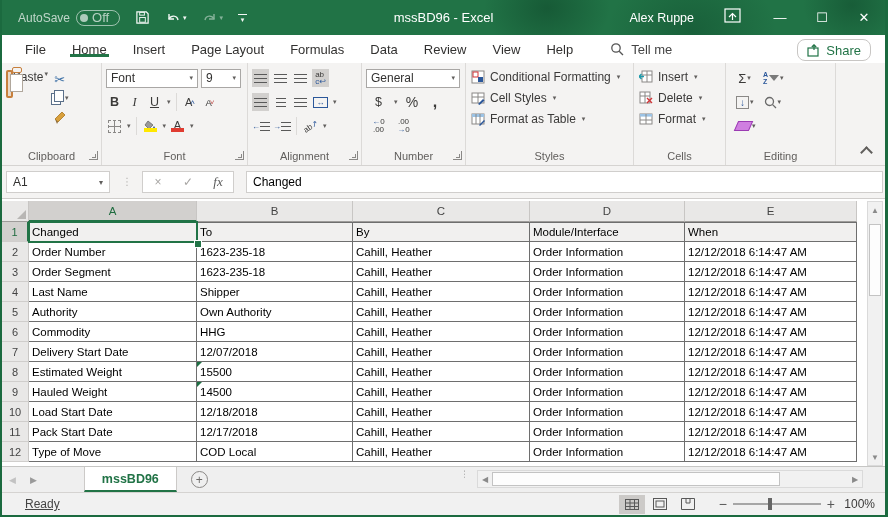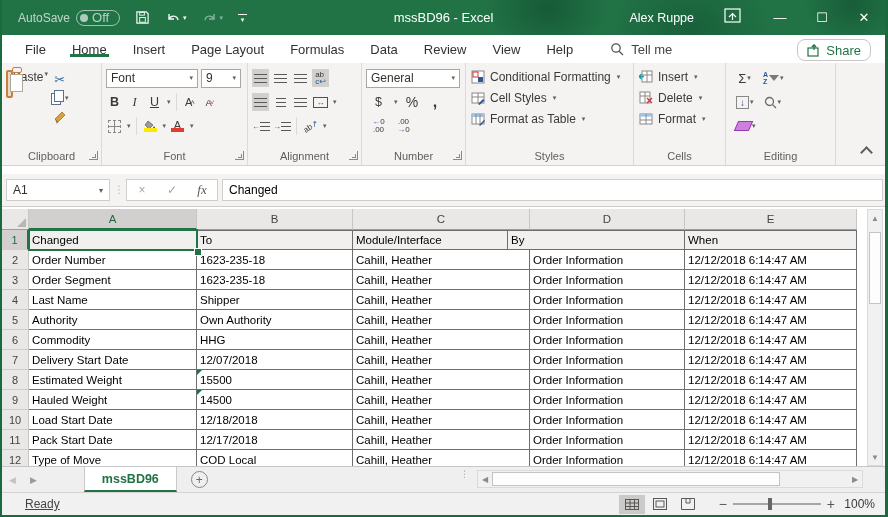--- a/index.html
+++ b/index.html
@@ -73,21 +73,21 @@
   
   .srow{display:flex;align-items:center;gap:5px;height:21px;font-size:12px;color:#3b3a39;padding:0 2px;white-space:nowrap;}
   .gic{flex:0 0 auto;}
   
   .fillic{width:13px;height:13px;border:1px solid #8a8886;display:flex;align-items:center;justify-content:center;color:#2b579a;font-size:10px;box-sizing:border-box;}
   .eraser{width:13px;height:8px;background:#cf7fe0;border:1px solid #9b3bb3;transform:skewX(-24deg);}
   .azic{display:flex;flex-direction:column;font-size:7px;line-height:7px;color:#2b579a;font-weight:bold;}
   .funnel{width:0;height:0;border-left:5px solid transparent;border-right:5px solid transparent;border-top:6px solid #7a7a7a;margin-left:1px;}
   .chevup{position:absolute;right:14px;bottom:8px;width:7px;height:7px;border-top:2px solid #605e5c;border-left:2px solid #605e5c;transform:rotate(45deg);}
   
-  .fbar{height:33px;flex:0 0 33px;background:#f4f3f2;display:flex;align-items:center;padding:0 2px 0 4px;gap:4px;border-bottom:1px solid #cfcdcb;box-sizing:border-box;margin-top:8px;}
+  .fbar{height:33px;flex:0 0 33px;background:#f4f3f2;display:flex;align-items:center;padding:0 2px 0 4px;gap:12px;border-bottom:1px solid #cfcdcb;box-sizing:border-box;}
   .namebox{width:104px;height:22px;background:#fff;border:1px solid #d0cecc;display:flex;align-items:center;font-size:12px;color:#323130;padding:0 6px;box-sizing:border-box;}
   .namebox .dd{margin-left:auto;font-size:8px;color:#605e5c;}
   .dots3{color:#b5b3b1;font-size:10px;letter-spacing:0;line-height:4px;width:8px;text-align:center;}
   .fbtns{height:22px;background:#fff;border:1px solid #d0cecc;display:flex;align-items:center;gap:0;box-sizing:border-box;}
   .fbtn{width:30px;text-align:center;font-size:12px;color:#a8a6a4;}
   .fxbtn{color:#5a5a5a;font-style:italic;font-family:"Liberation Serif",serif;font-size:13px;}
   .finput{flex:1;height:22px;background:#fff;border:1px solid #d0cecc;display:flex;align-items:center;font-size:12px;color:#000;padding:0 6px;box-sizing:border-box;}
   
   .gridwrap{flex:1;position:relative;background:#fff;overflow:hidden;padding-top:2px;}
   .ghead{display:flex;height:21px;}
@@ -515,22 +515,22 @@
           <span class="ch cw2">C</span>
           <span class="ch cw3">D</span>
           <span class="ch cw4">E</span>
         </span>
     </div>
     <div id="rows">
         <div class="grow">
           <span class="gut selg">1</span>
           <span class="c cw0 hrow">Changed</span>
           <span class="c cw1 hrow">To</span>
+          <span class="c cw2 hrow">By</span>
           <span class="c cw3 hrow">Module/Interface</span>
-          <span class="c cw2 hrow">By</span>
           <span class="c cw4 hrow">When</span>
         </div>
         <div class="grow">
           <span class="gut">2</span>
           <span class="c cw0">Order Number</span>
           <span class="c cw1">1623-235-18</span>
           <span class="c cw2">Cahill, Heather</span>
           <span class="c cw3">Order Information</span>
           <span class="c cw4">12/12/2018 6:14:47 AM</span>
         </div>

